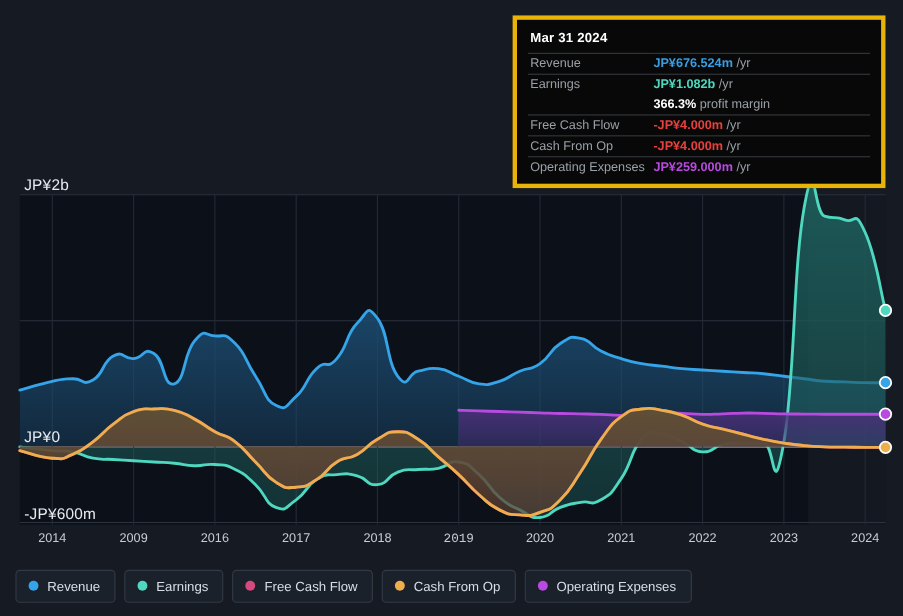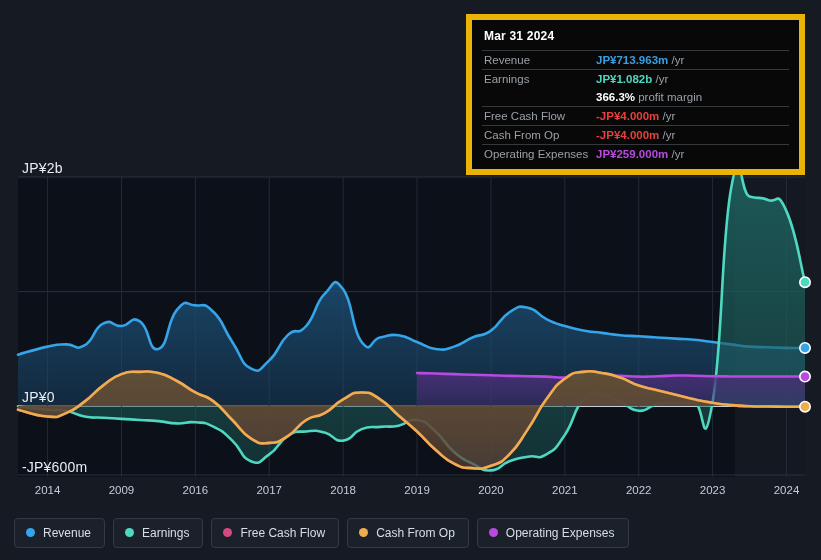--- a/index.html
+++ b/index.html
@@ -21,21 +21,21 @@
     letter-spacing:.2px; white-space:nowrap;
   }
   .x-label {
     position:absolute; color:#c6ccd6; font-size:11.5px;
     transform:translateX(-50%); white-space:nowrap;
   }
 
   
   #tooltip {
     position:absolute; left:466px; top:14px; width:339px;
-    background:#080808; border:6px solid #eab308;
+    background:#080808; border:4px solid #eab308;
     padding:8px 10px 6px 10px;
   }
   #tooltip .tt-date {
     color:#ffffff; font-size:12px; font-weight:bold;
     padding:1px 0 7px 2px; letter-spacing:.2px;
   }
   #tooltip table { width:100%; border-collapse:collapse; }
   #tooltip td {
     font-size:11.5px; padding:3px 0 3px 2px;
     border-top:1px solid #35383d; white-space:nowrap;
@@ -125,35 +125,35 @@
   <div class="y-label" style="left:22px; top:160px;">JP¥2b</div>
   <div class="y-label" style="left:22px; top:389px;">JP¥0</div>
   <div class="y-label" style="left:22px; top:459px;">-JP¥600m</div>
 
   <div id="x-axis">
       <div class="x-label" style="left: 47.5587px; top: 484px;">2014</div>
       <div class="x-label" style="left: 121.455px; top: 484px;">2009</div>
       <div class="x-label" style="left: 195.352px; top: 484px;">2016</div>
       <div class="x-label" style="left: 269.249px; top: 484px;">2017</div>
       <div class="x-label" style="left: 343.146px; top: 484px;">2018</div>
-      <div class="x-label" style="left: 417.042px; top: 484px;">2019</div>
+      <div class="x-label" style="left: 417.042px; top: 484px; font-family: Liberation Mono, monospace;">2019</div>
       <div class="x-label" style="left: 490.939px; top: 484px;">2020</div>
       <div class="x-label" style="left: 564.836px; top: 484px;">2021</div>
       <div class="x-label" style="left: 638.732px; top: 484px;">2022</div>
       <div class="x-label" style="left: 712.629px; top: 484px;">2023</div>
       <div class="x-label" style="left: 786.526px; top: 484px;">2024</div>
     </div>
 
   <div id="tooltip">
     <div class="tt-date">Mar 31 2024</div>
     <table>
         <tbody id="tt-body">
           <tr>
             <td class="tt-key">Revenue</td>
-            <td class="tt-val"><b style="color: rgb(58, 158, 224);">JP¥713.963m</b><span class="tt-unit"> /yr</span></td>
+            <td class="tt-val"><b style="color: rgb(58, 158, 224);">JP¥676.524m</b><span class="tt-unit"> /yr</span></td>
           </tr>
           <tr>
             <td class="tt-key">Earnings</td>
             <td class="tt-val"><b style="color: rgb(79, 216, 192);">JP¥1.082b</b><span class="tt-unit"> /yr</span></td>
           </tr>
           <tr class="no-rule">
             <td class="tt-key"></td>
             <td class="tt-val"><b style="color: rgb(255, 255, 255);">366.3%</b><span class="tt-unit"> profit margin</span></td>
           </tr>
           <tr>

